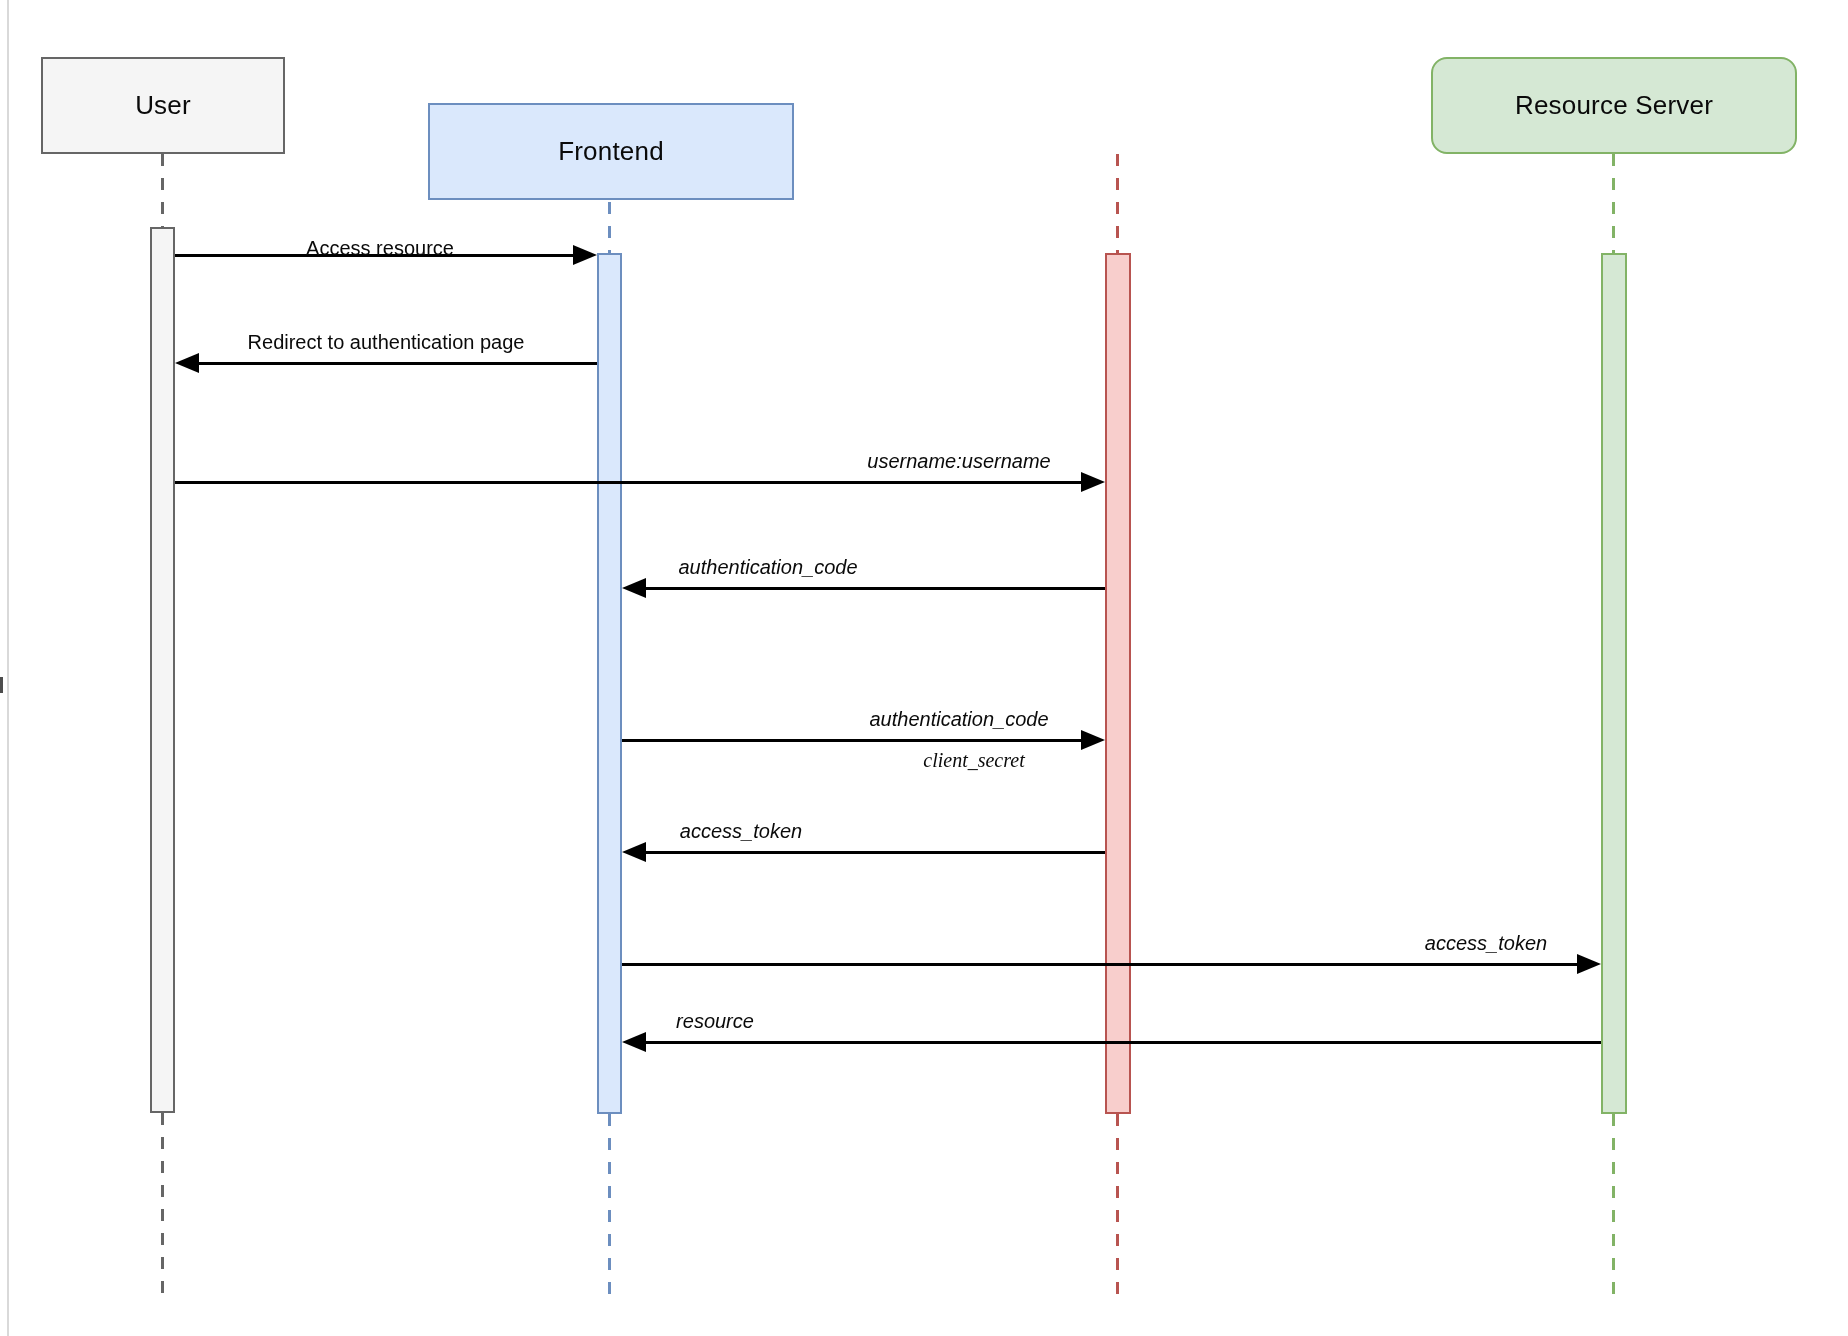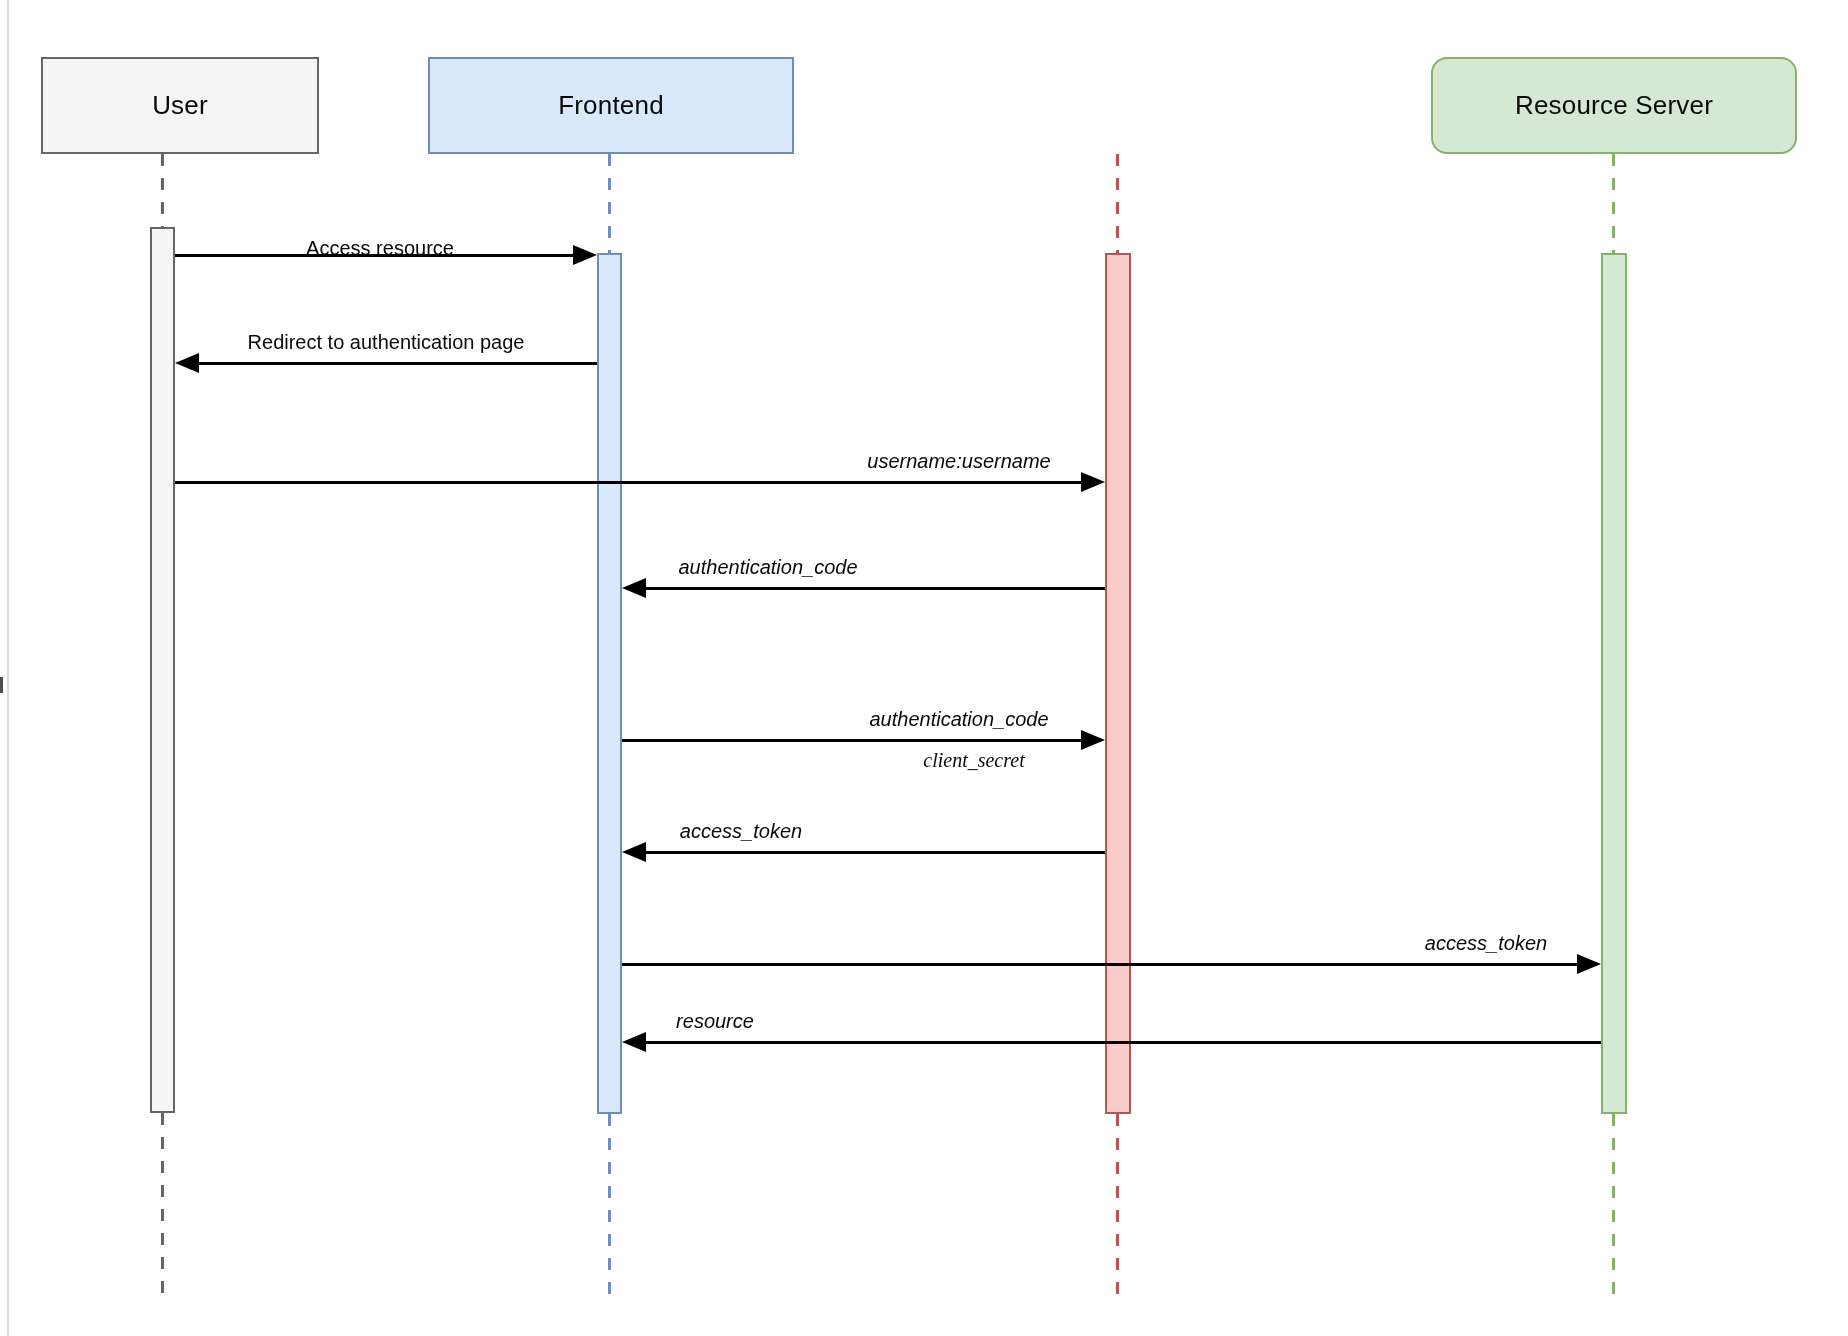--- a/index.html
+++ b/index.html
@@ -10,22 +10,22 @@
   
   .page-edge{position:absolute;left:7px;top:0;width:2px;height:1336px;background:#d9d9d9;}
   .edge-mark{position:absolute;left:0;top:677px;width:3px;height:16px;background:#4d4d4d;}
 
   
   .actor-box{
     position:absolute;top:57px;height:97px;box-sizing:border-box;border:2px solid;
     display:flex;align-items:center;justify-content:center;
     font-size:26px;letter-spacing:0.2px;z-index:4;
   }
-  .a-user{left:41px;width:278px;background:#f5f5f5;border-color:#666666;}
-  .a-frontend{left:428px;width:366px;background:#dae8fc;border-color:#6c8ebf;}
+  .a-user{left:41px;width:244px;background:#f5f5f5;border-color:#666666;}
+  .a-frontend{left:428px;width:366px;background:#dae8fc;border-color:#6c8ebf;margin-top:46px;}
   .a-auth{left:935px;width:366px;background:#f8cecc;border-color:#b85450;}
   .a-resource{left:1431px;width:366px;background:#d5e8d4;border-color:#82b366;border-radius:16px;}
 
   
   .lifeline{position:absolute;width:3px;z-index:1;}
   .ll-gray {background:repeating-linear-gradient(180deg,#666666 0 12px,transparent 12px 24px);}
   .ll-blue {background:repeating-linear-gradient(180deg,#6c8ebf 0 12px,transparent 12px 24px);}
   .ll-red  {background:repeating-linear-gradient(180deg,#b85450 0 12px,transparent 12px 24px);}
   .ll-green{background:repeating-linear-gradient(180deg,#82b366 0 12px,transparent 12px 24px);}
 

